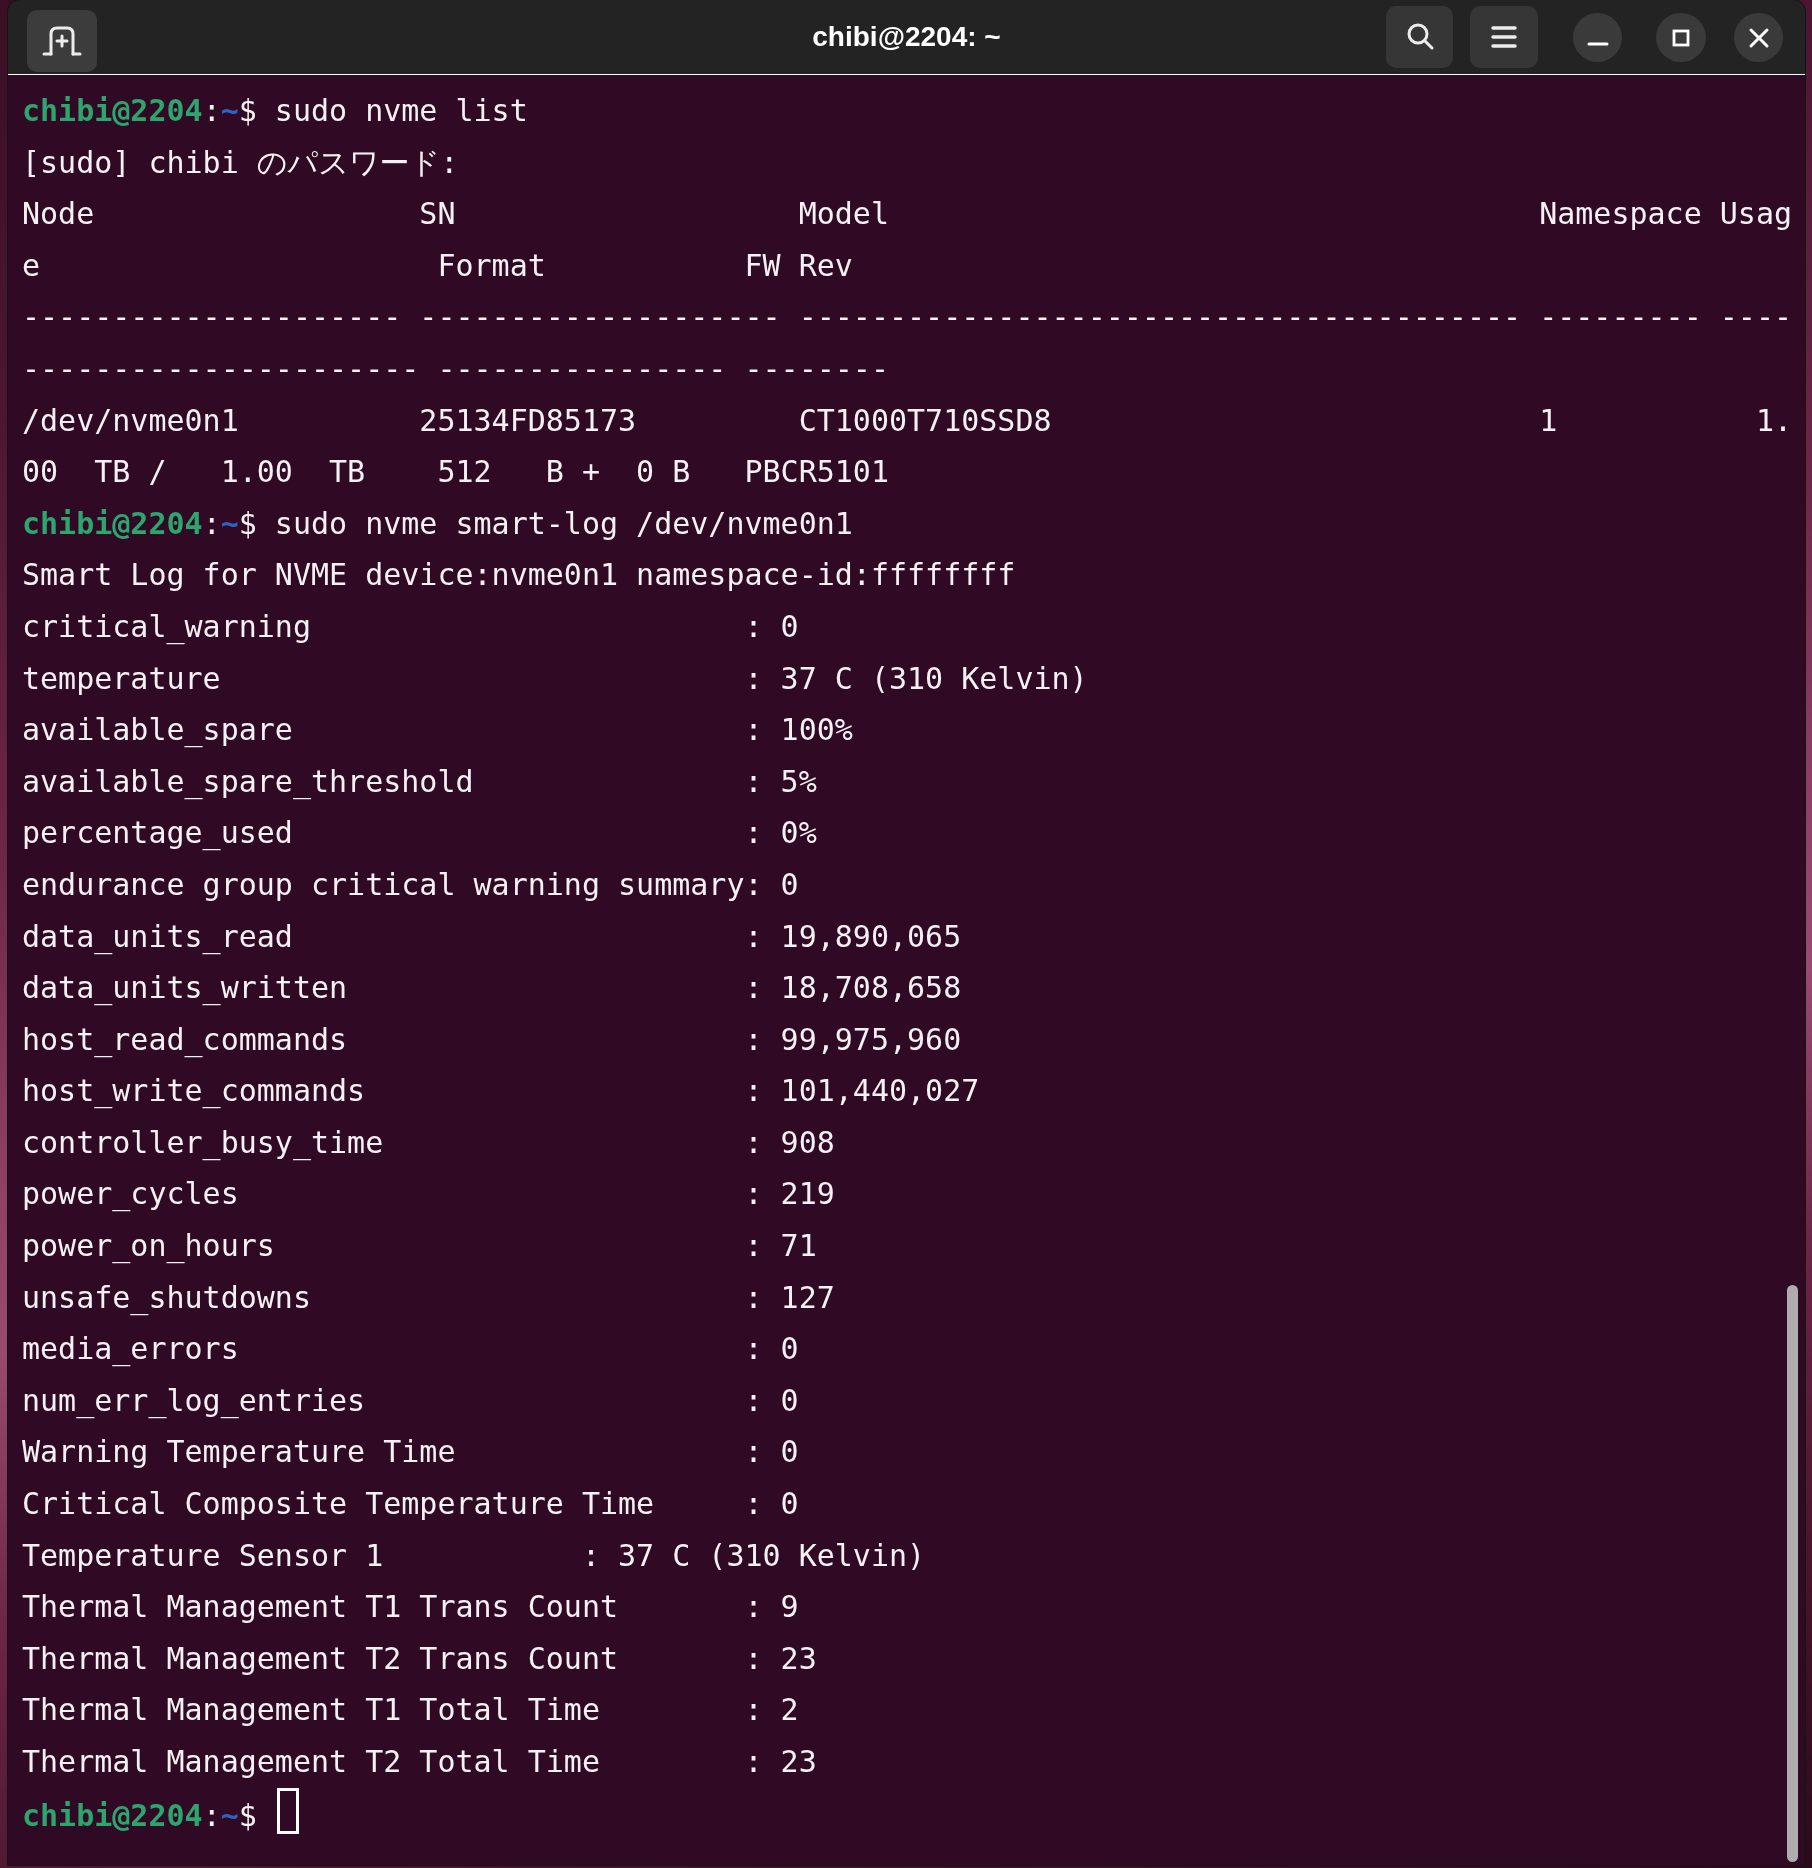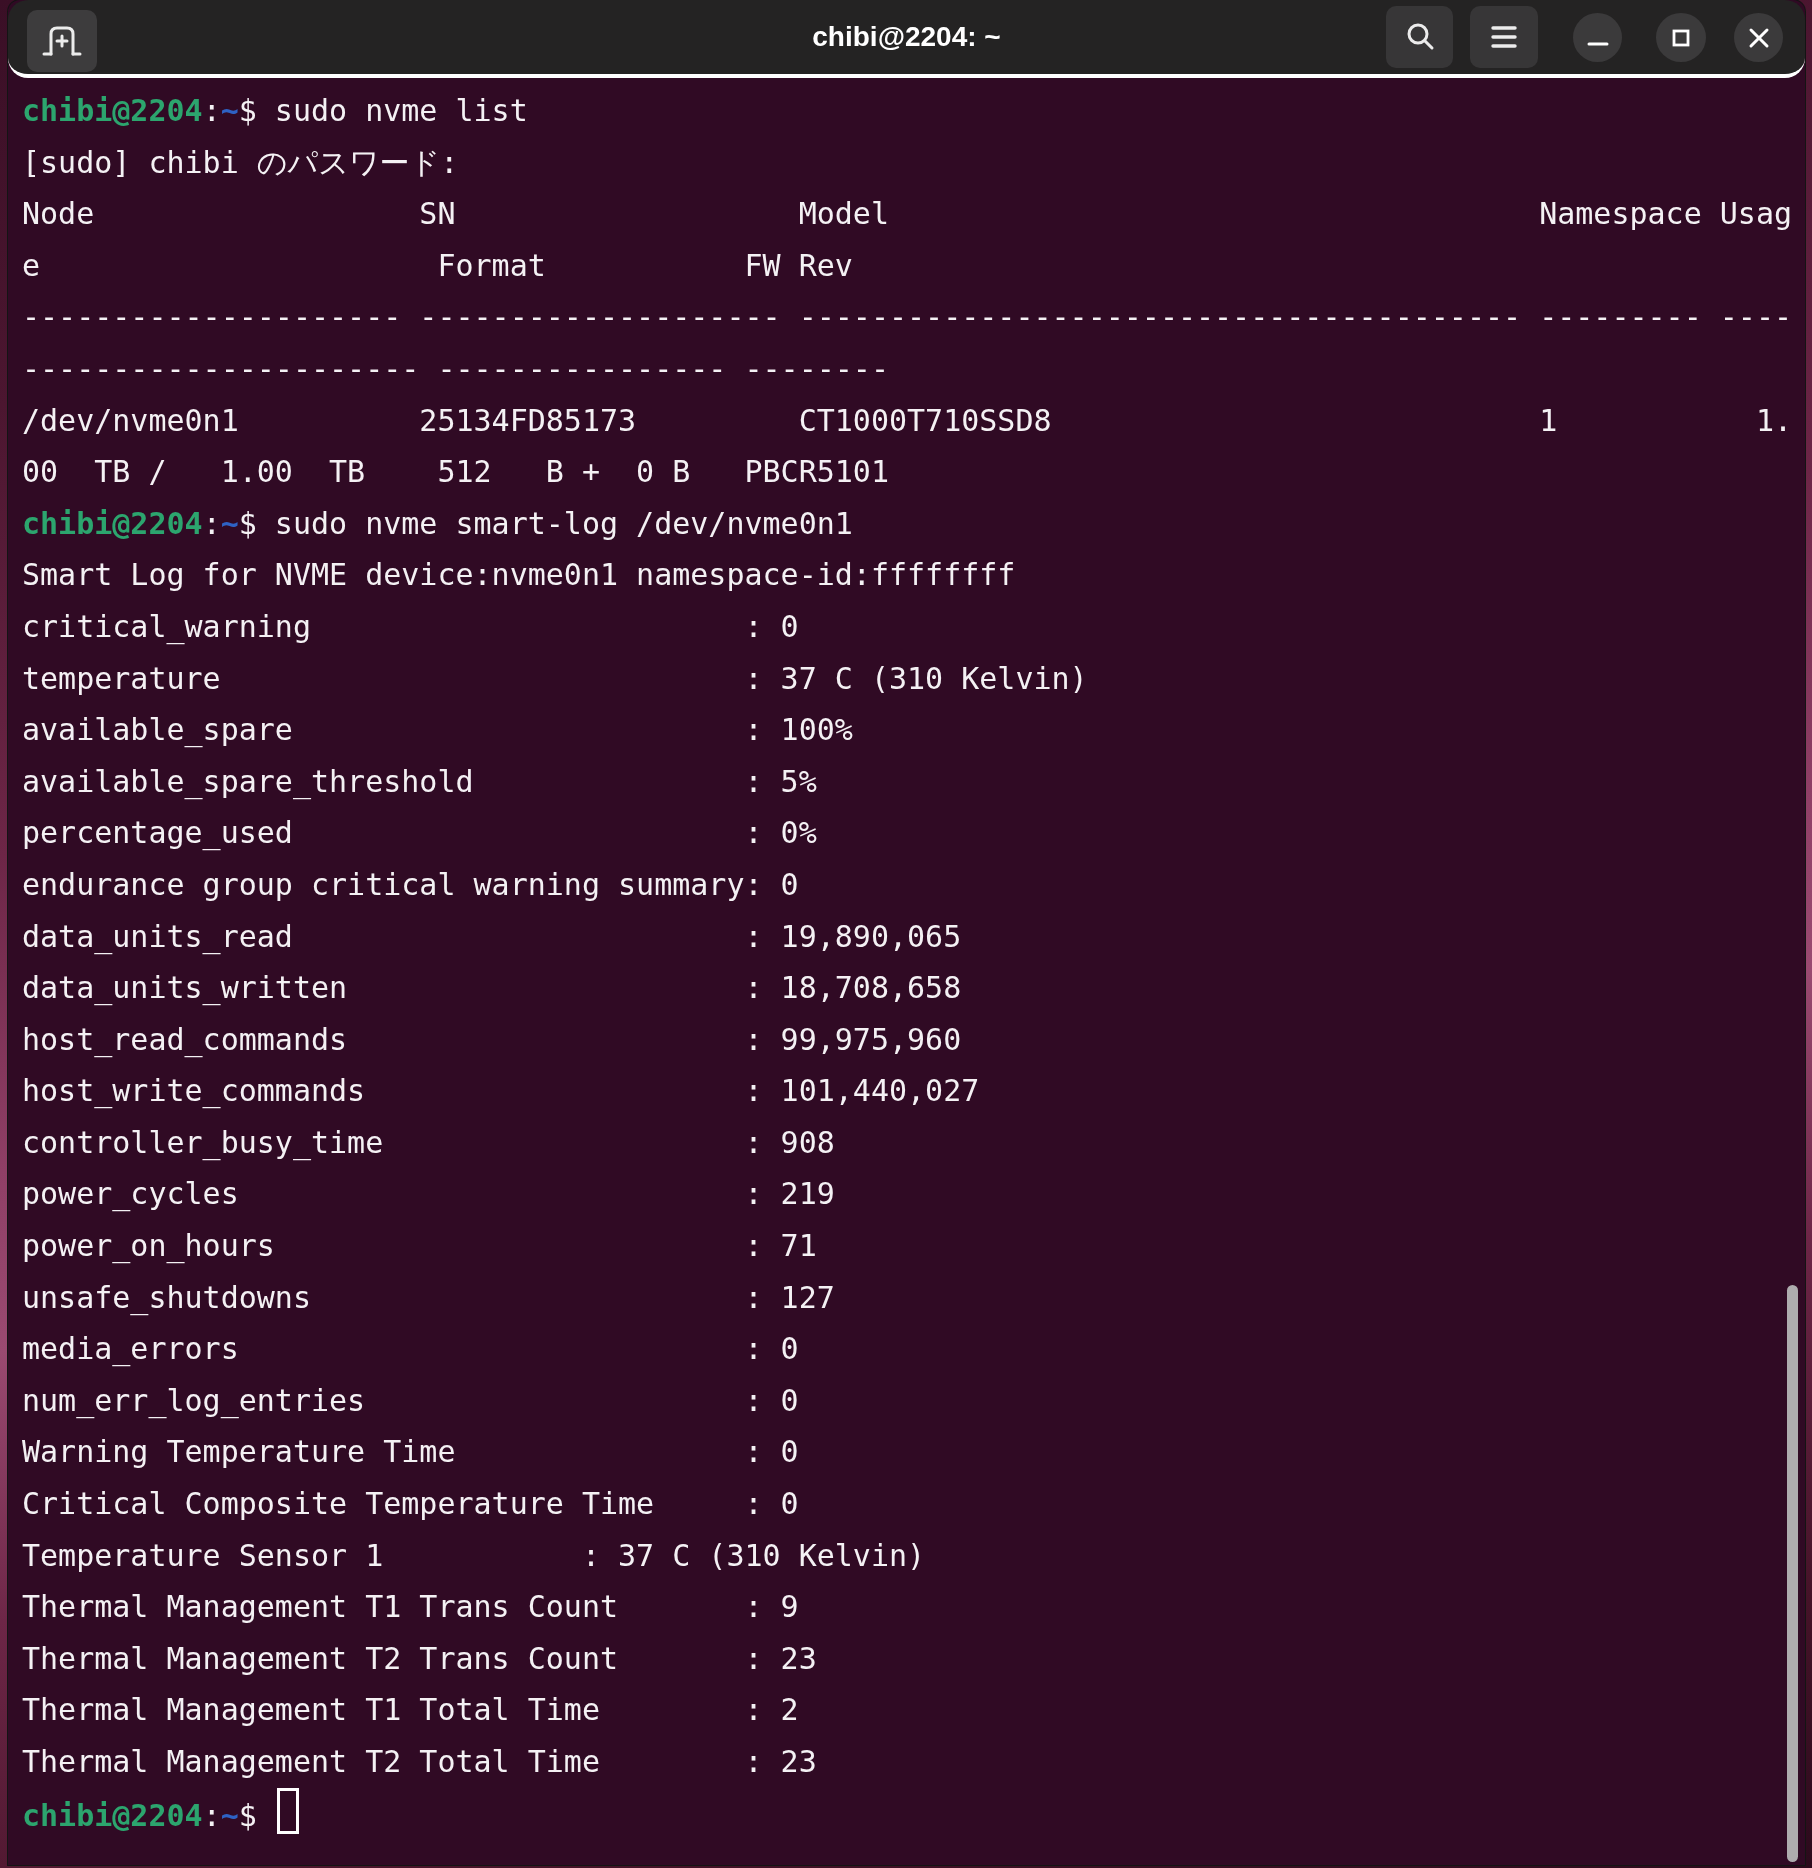--- a/index.html
+++ b/index.html
@@ -7,21 +7,21 @@
     background:linear-gradient(168deg,#3a0f26 0%,#4c1630 18%,#6d2647 38%,#8f3f66 52%,#9a4a71 60%,#6d2647 72%,#451328 88%,#2b0a1c 100%);
     font-family:"Liberation Sans",sans-serif;
   }
   .window{
     position:absolute;left:8px;top:0;width:1797px;height:1865px;
     background:#300a24;border-radius:12px 12px 0 0;overflow:hidden;
     box-shadow:0 0 0 1px #141414;
   }
   .titlebar{
     position:absolute;left:0;top:0;width:100%;height:74px;
-    background:#242323;border-bottom:4px solid #ffffff;border-radius:20px;
+    background:#242323;border-bottom:1px solid #ffffff;
   }
   .tb-btn{
     position:absolute;display:flex;align-items:center;justify-content:center;
     background:#3b3a3b;border-radius:10px;cursor:pointer;
   }
   .tb-btn svg{display:block;}
   .btn-newtab{left:19px;top:10px;width:70px;height:62px;background:#3d3c3d;}
   .btn-search{right:352px;top:6px;width:67px;height:62px;background:#373637;}
   .btn-menu{right:267px;top:6px;width:68px;height:62px;background:#373637;}
   .btn-circle{border-radius:50%;background:#3b3a3b;}

